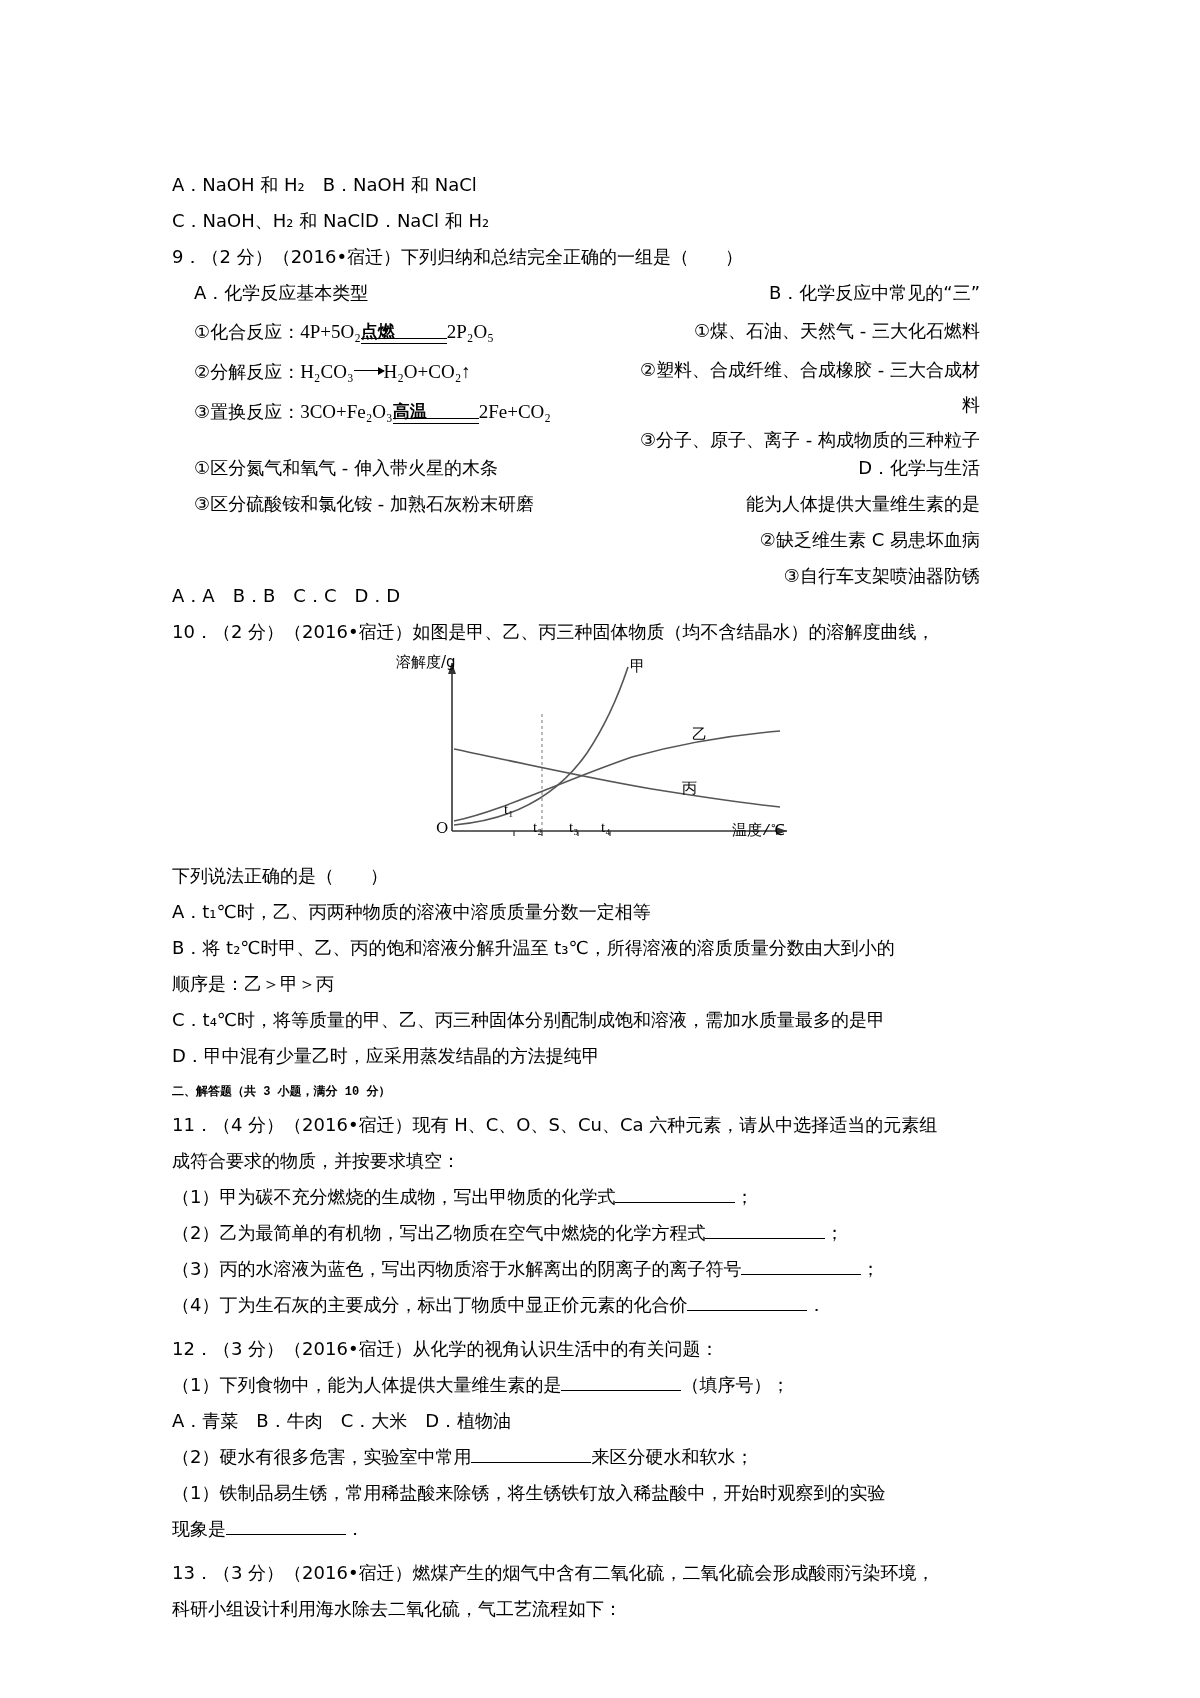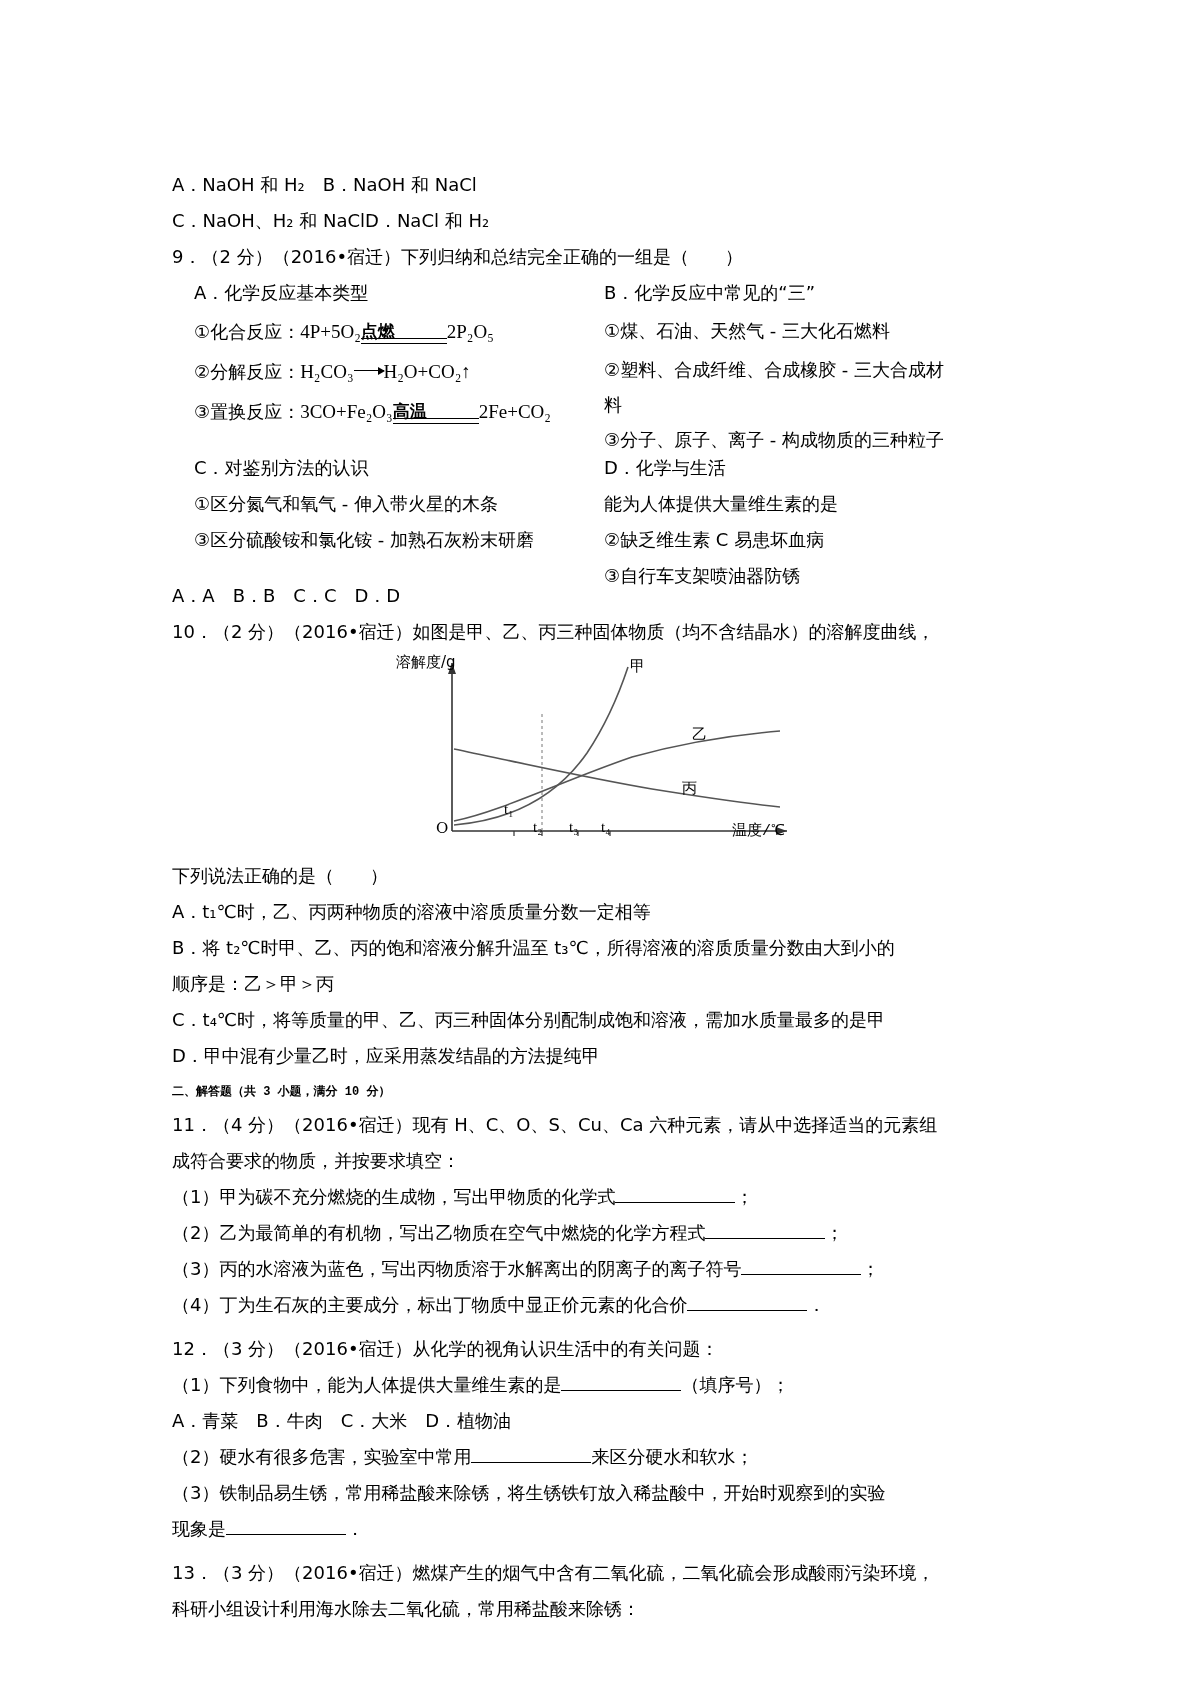--- a/index.html
+++ b/index.html
@@ -44,23 +44,24 @@
     width: 860px;
   }
   .col-left {
     position: absolute;
     left: 0;
     top: 0;
     width: 420px;
   }
   .col-right {
     position: absolute;
-    left: 432px;
+    left: 408px;
     top: 0;
     width: 400px;
+    text-align: right;
   }
   .eq-row {
     position: relative;
     line-height: 40px;
     font-size: 19px;
     white-space: nowrap;
   }
   .rxn-label {
     position: relative;
     display: inline-block;
@@ -153,21 +154,20 @@
         <div class="line cn">B．化学反应中常见的“三”</div>
         <div class="line cn" style="line-height:38px;">①煤、石油、天然气 - 三大化石燃料</div>
         <div class="line cn" style="line-height:36px;">②塑料、合成纤维、合成橡胶 - 三大合成材</div>
         <div class="line cn" style="line-height:30px;">料</div>
         <div class="line cn" style="line-height:36px;">③分子、原子、离子 - 构成物质的三种粒子</div>
       </div>
     </div>
 
     <div class="two-col" style="height:128px;">
       <div class="col-left">
-        <div class="line cn pad-l">C．对鉴别方法的认识</div>
         <div class="line cn pad-l">①区分氮气和氧气 - 伸入带火星的木条</div>
         <div class="line cn pad-l">③区分硫酸铵和氯化铵 - 加熟石灰粉末研磨</div>
       </div>
       <div class="col-right">
         <div class="line cn">D．化学与生活</div>
         <div class="line cn">能为人体提供大量维生素的是</div>
         <div class="line cn">②缺乏维生素 C 易患坏血病</div>
         <div class="line cn">③自行车支架喷油器防锈</div>
       </div>
     </div>
@@ -224,20 +224,20 @@
     <div class="line cn">成符合要求的物质，并按要求填空：</div>
     <div class="line cn"><span>（1）甲为碳不充分燃烧的生成物，写出甲物质的化学式</span><span class="blank"></span><span>；</span></div>
     <div class="line cn"><span>（2）乙为最简单的有机物，写出乙物质在空气中燃烧的化学方程式</span><span class="blank"></span><span>；</span></div>
     <div class="line cn"><span>（3）丙的水溶液为蓝色，写出丙物质溶于水解离出的阴离子的离子符号</span><span class="blank"></span><span>；</span></div>
     <div class="line cn"><span>（4）丁为生石灰的主要成分，标出丁物质中显正价元素的化合价</span><span class="blank"></span><span>．</span></div>
 
     <div class="line cn" style="margin-top:10px;">12．（3 分）（2016•宿迁）从化学的视角认识生活中的有关问题：</div>
     <div class="line cn"><span>（1）下列食物中，能为人体提供大量维生素的是</span><span class="blank"></span><span>（填序号）；</span></div>
     <div class="line cn">A．青菜　B．牛肉　C．大米　D．植物油</div>
     <div class="line cn"><span>（2）硬水有很多危害，实验室中常用</span><span class="blank"></span><span>来区分硬水和软水；</span></div>
-    <div class="line cn">（3）铁制品易生锈，常用稀盐酸来除锈，将生锈铁钉放入稀盐酸中，开始时观察到的实验</div>
+    <div class="line cn">（1）铁制品易生锈，常用稀盐酸来除锈，将生锈铁钉放入稀盐酸中，开始时观察到的实验</div>
     <div class="line cn"><span>现象是</span><span class="blank"></span><span>．</span></div>
 
     <div class="line cn" style="margin-top:10px;">13．（3 分）（2016•宿迁）燃煤产生的烟气中含有二氧化硫，二氧化硫会形成酸雨污染环境，</div>
-    <div class="line cn">科研小组设计利用海水除去二氧化硫，常用稀盐酸来除锈：</div>
+    <div class="line cn">科研小组设计利用海水除去二氧化硫，气工艺流程如下：</div>
 
   </div>
 </div>
 
 </body></html>

